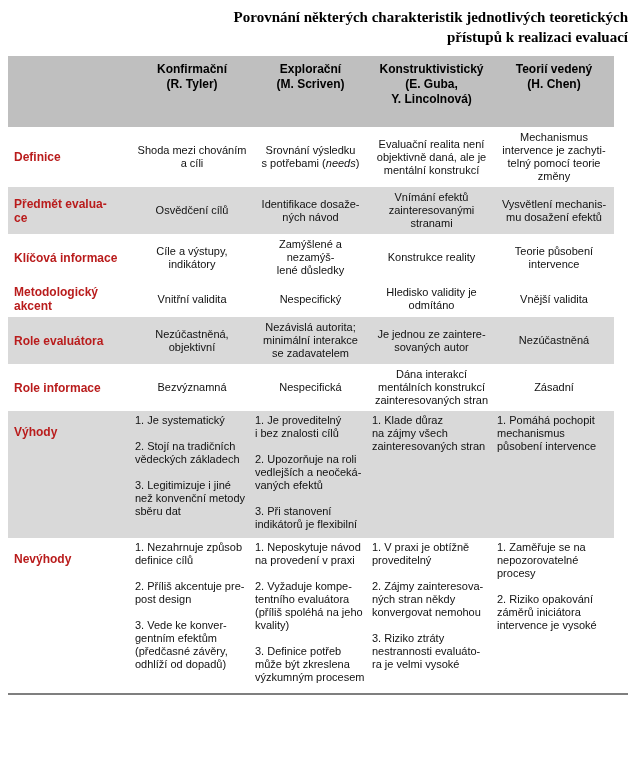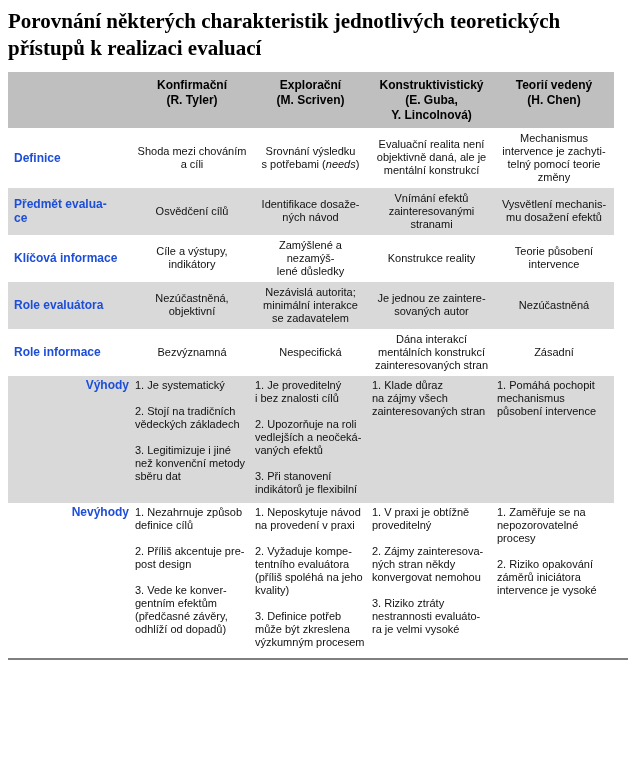--- a/index.html
+++ b/index.html
@@ -17,25 +17,26 @@
   * { box-sizing: border-box; }
 
   .page {
     padding: 6px 8px 0 8px;
     width: 636px;
   }
 
   .title {
     font-family: "Liberation Serif", serif;
     font-weight: 700;
-    font-size: 21px;
+    font-size: 15px;
     line-height: 1.3;
     color: #000000;
     white-space: pre-line;
     margin: 2px 0 9px 0;
+    text-align: right;
   }
 
   
   .tbl {
     display: table;
     table-layout: fixed;
     width: 606px;
     border-collapse: collapse;
   }
   .tr { display: table-row; }
@@ -53,43 +54,43 @@
   .td:nth-child(2) { width: 120px; }
   .td:nth-child(3) { width: 117px; }
   .td:nth-child(4) { width: 125px; }
   .td:nth-child(5) { width: 120px; }
 
   .td.label {
     text-align: left;
     font-weight: 700;
     font-size: 12px;
     line-height: 14px;
-    color: #1d4ed8;
+    color: #b91c1c;
     padding-left: 6px;
   }
 
   .tr.head .td {
     background: var(--header-bg, #bfbfbf);
     vertical-align: top;
     font-weight: 700;
     font-size: 12px;
     line-height: 15px;
     padding-top: 6px;
-    padding-bottom: 5px;
+    padding-bottom: 20px;
     color: #000000;
   }
   .tr.stripe .td { background: var(--stripe-bg, #d9d9d9); }
 
   .tr.list .td {
     vertical-align: top;
     text-align: left;
     padding-top: 3px;
     padding-bottom: 7px;
   }
-  .tr.list .td.label { padding-top: 2px; text-align: right; }
+  .tr.list .td.label { padding-top: 14px; }
 
   .rule {
     width: 620px;
     height: 2px;
     background: var(--rule, #7f7f7f);
     margin-top: 2px;
   }
   .source {
     font-size: 12px;
     line-height: 15px;
@@ -146,20 +147,29 @@
       <div class="tr">
         <div class="td label">Klíčová informace</div>
         <div class="td">Cíle a výstupy,
 indikátory</div>
         <div class="td">Zamýšlené a nezamýš-
 lené důsledky</div>
         <div class="td">Konstrukce reality</div>
         <div class="td">Teorie působení
 intervence</div>
       </div>
+      <div class="tr">
+        <div class="td label">Metodologický
+akcent</div>
+        <div class="td">Vnitřní validita</div>
+        <div class="td">Nespecifický</div>
+        <div class="td">Hledisko validity je
+odmítáno</div>
+        <div class="td">Vnější validita</div>
+      </div>
       <div class="tr stripe">
         <div class="td label">Role evaluátora</div>
         <div class="td">Nezúčastněná,
 objektivní</div>
         <div class="td">Nezávislá autorita;
 minimální interakce
 se zadavatelem</div>
         <div class="td">Je jednou ze zaintere-
 sovaných autor</div>
         <div class="td">Nezúčastněná</div>

